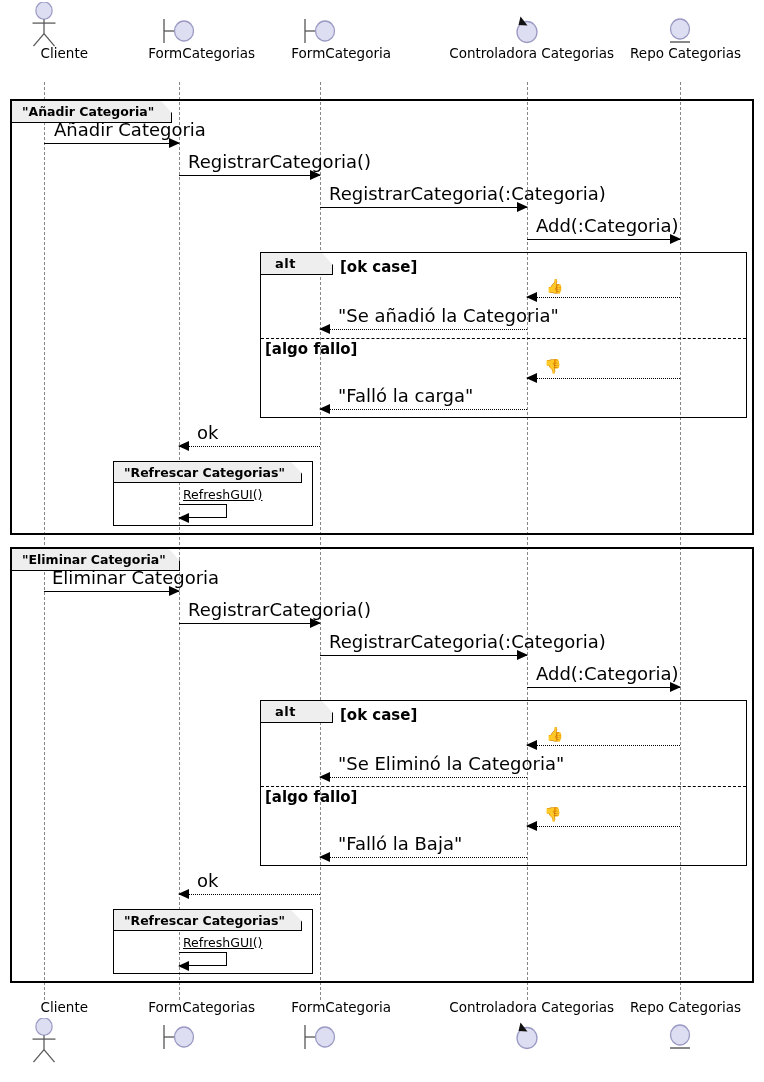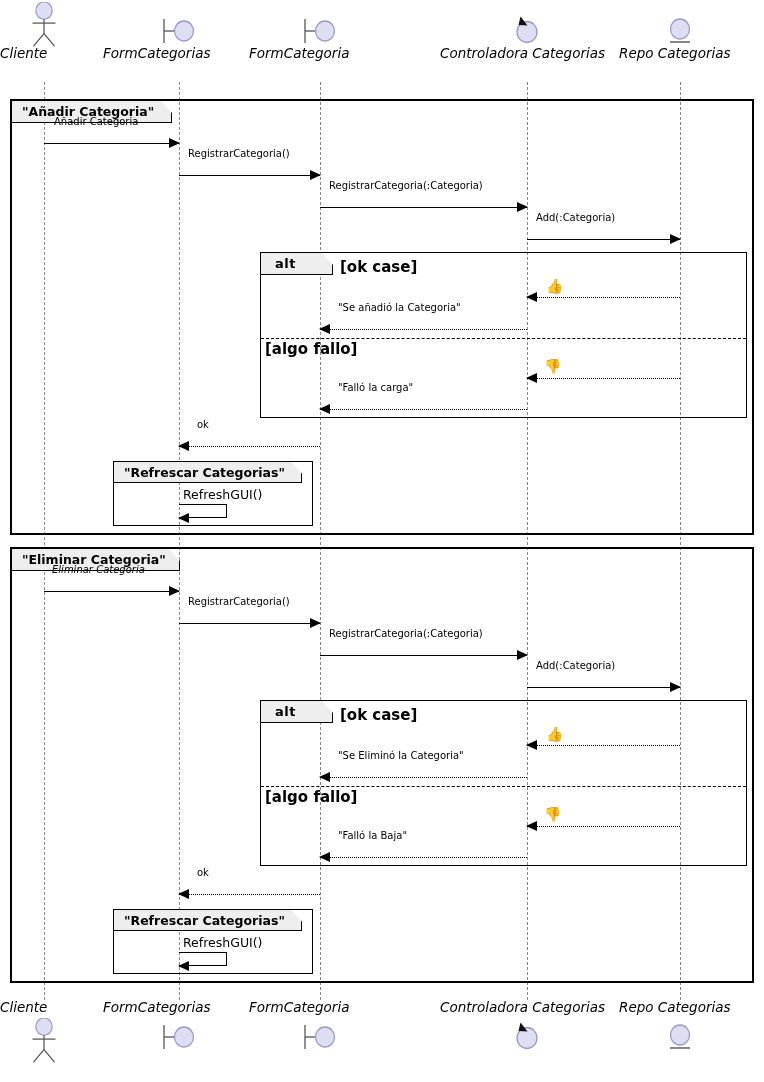--- a/index.html
+++ b/index.html
@@ -4,21 +4,21 @@
 <style>
   html,body{margin:0;padding:0;background:#ffffff;}
   body{
     width:764px;height:1082px;position:relative;overflow:hidden;
     font-family:"DejaVu Sans","Liberation Sans",sans-serif;
     color:#000000;
   }
   #diagram{position:absolute;left:0;top:0;width:764px;height:1082px;}
 
   
-  .participant{position:absolute;text-align:left;font-style:italic;}
+  .participant{position:absolute;text-align:right;}
   .p-label{
     font-size:13.5px;line-height:15px;color:#000;white-space:nowrap;
   }
   .icon-wrap{position:relative;height:44px;}
 
   .lifeline{
     position:absolute;width:0;border-left:1px dashed #888888;
   }
 
   
@@ -50,30 +50,30 @@
   }
 
   
   .msg{position:absolute;height:0;}
   .msg .line{position:absolute;left:0;top:0;width:100%;height:0;border-top:1.3px solid #000;}
   .msg.dashed .line{border-top:1.3px dashed #000;border-top-style:dotted;border-top-width:1.4px;}
   .arrow{position:absolute;top:-5px;width:0;height:0;}
   .arrow.right{border-top:5px solid transparent;border-bottom:5px solid transparent;border-left:11px solid #000;right:-1px;}
   .arrow.left{border-top:5px solid transparent;border-bottom:5px solid transparent;border-right:11px solid #000;left:-1px;}
   .mlabel{
-    position:absolute;font-size:10px;white-space:nowrap;bottom:16px;
+    position:absolute;font-size:18px;white-space:nowrap;bottom:3px;
   }
 
   
   .selfmsg{position:absolute;}
   .selfmsg .box{
     position:absolute;left:0;top:0;width:100%;height:100%;
     border:1.3px solid #000;border-left:none;box-sizing:border-box;
   }
-  .selfmsg .alabel{position:absolute;left:4px;top:-17px;font-size:12.5px;white-space:nowrap;}
+  .selfmsg .alabel{position:absolute;left:4px;top:-17px;font-size:12.5px;white-space:nowrap;text-decoration:underline;}
 
   .thumb{
     position:absolute;font-size:14px;line-height:14px;
     font-family:"DejaVu Sans",sans-serif;color:#222;
   }
 </style>
 </head>
 <body>
 
 <div id="diagram">
@@ -225,21 +225,21 @@
 
   <div class="frame outer" style="left:10px;top:547px;width:744px;height:436px;">
     <div class="tab" style="width:168px;">
       <span>"Eliminar Categoria"</span>
     </div>
   </div>
 
   <div class="msg" style="left:44px;top:591px;width:135px;">
     <div class="line"></div>
     <div class="arrow right"></div>
-    <div class="mlabel" style="left:8px;font-style:italic;">Eliminar Categoria</div>
+    <div class="mlabel" style="left:8px;">Eliminar Categoria</div>
   </div>
 
   <div class="msg" style="left:179px;top:623px;width:141px;">
     <div class="line"></div>
     <div class="arrow right"></div>
     <div class="mlabel" style="left:9px;">RegistrarCategoria()</div>
   </div>
 
   <div class="msg" style="left:320px;top:655px;width:207px;">
     <div class="line"></div>

